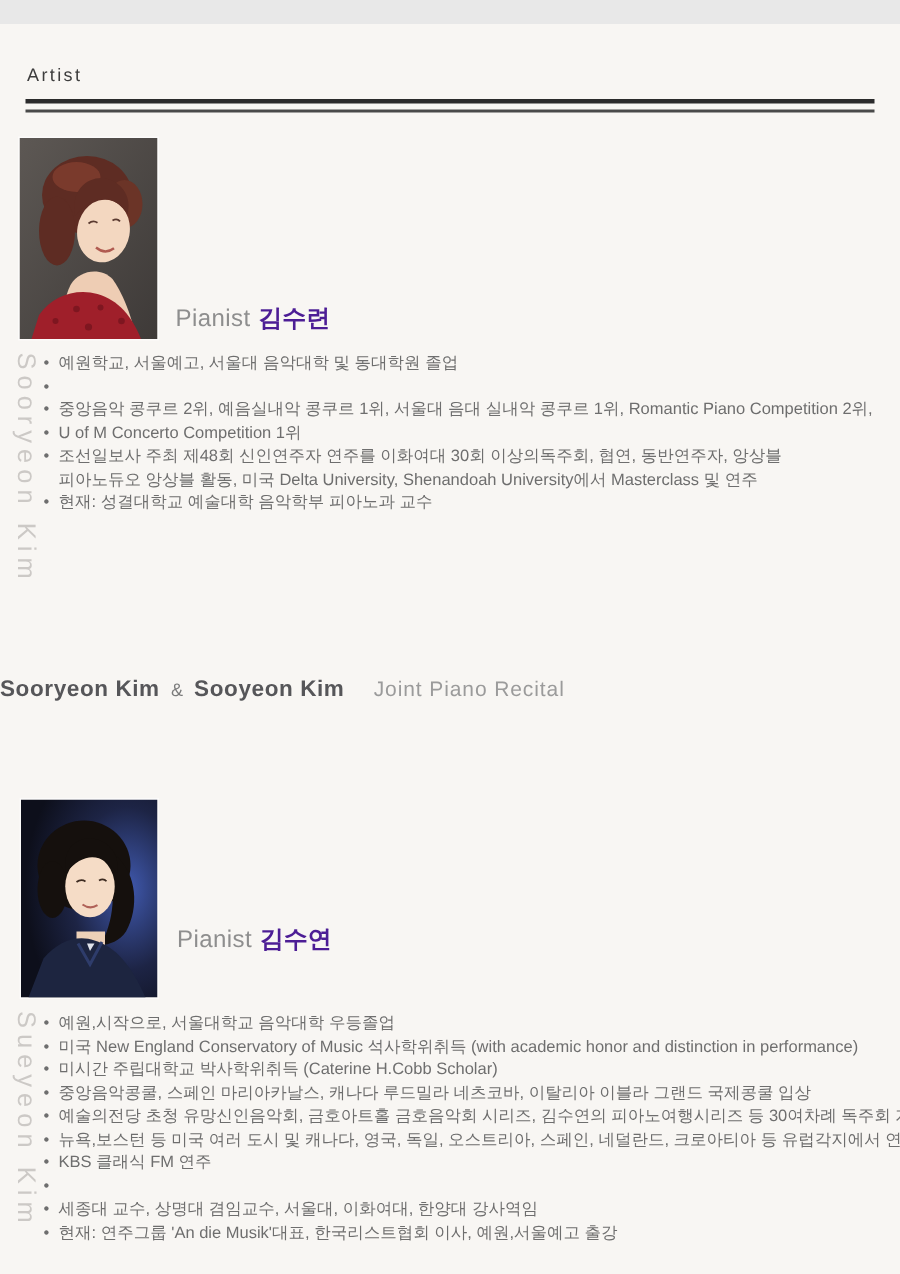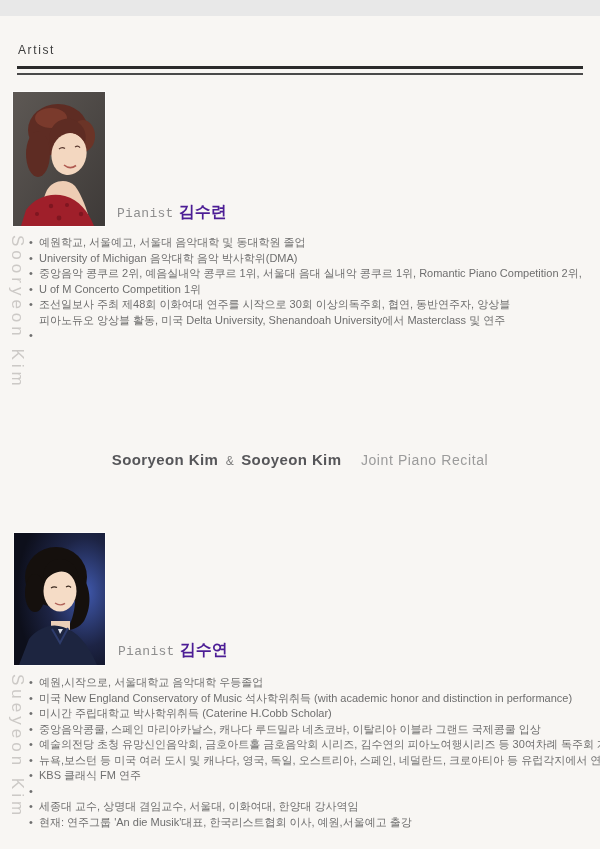--- a/index.html
+++ b/index.html
@@ -14,39 +14,39 @@
   .rule-1{top:50px;height:2.5px;background:#2b2b2b;}
   .rule-2{top:57px;height:1.5px;background:#4a4a4a;}
   
   .photo{position:absolute;box-shadow:0 0 0 1px rgba(255,255,255,.55);}
   .photo-1{left:13px;top:76px;width:92px;height:134px;}
   .photo-2{left:14px;top:517px;width:91px;height:132px;}
   .photo svg{display:block;width:100%;height:100%;}
   
   .pianist-line{position:absolute;white-space:nowrap;}
   .pianist-1{left:117px;top:186px;}
-  .pianist-2{left:118px;top:624px;}
-  .role{font-size:13px;color:#8e8e8e;letter-spacing:.3px;font-family:Liberation Mono, monospace;}
+  .pianist-2{left:118px;top:600px;}
+  .role{font-size:16px;color:#8e8e8e;letter-spacing:.3px;}
   .kname{font-size:16px;color:#4c1d95;font-weight:700;margin-left:5px;}
   
   .bio{position:absolute;left:29px;}
   .bio-1{top:219px;}
   .bio-2{top:659px;}
   .bio-item{display:flex;font-size:11px;line-height:15.5px;color:#6e6e6e;white-space:nowrap;}
   .bullet{flex:0 0 10px;width:10px;color:#6e6e6e;}
   .bio-line{white-space:nowrap;}
   
   .vertical-name{
     position:absolute;transform:rotate(90deg);transform-origin:0 0;
     font-size:17px;letter-spacing:4px;color:#ccc9c6;white-space:nowrap;
   }
   .vn-1{left:27px;top:219px;}
   .vn-2{left:27px;top:658px;}
   
-  .recital-title{position:absolute;top:435px;left:0;width:600px;text-align:center;white-space:nowrap;}
+  .recital-title{position:absolute;top:435px;left:0;width:600px;text-align:left;white-space:nowrap;}
   .rt-bold{font-size:15px;font-weight:700;letter-spacing:.4px;color:#565659;}
   .rt-amp{font-size:12px;color:#7a7a7a;margin:0 3px;}
   .rt-sub{font-size:14px;color:#9b9b9b;margin-left:15px;letter-spacing:.6px;}
 </style>
 </head>
 <body>
 
 <div class="page">
 
   <div class="artist-label">Artist</div>
@@ -97,45 +97,45 @@
 
   <div class="bio bio-1">
       <div class="bio-item">
         <span class="bullet">•</span>
         <div>
           <div class="bio-line">예원학교, 서울예고, 서울대 음악대학 및 동대학원 졸업</div>
         </div>
       </div>
       <div class="bio-item">
         <span class="bullet">•</span>
-        <div>
-          <div class="bio-line">University of Michigan 음악대학 음악 박사학위(DMA)</div>
-        </div>
       </div>
       <div class="bio-item">
         <span class="bullet">•</span>
         <div>
           <div class="bio-line">중앙음악 콩쿠르 2위, 예음실내악 콩쿠르 1위, 서울대 음대 실내악 콩쿠르 1위, Romantic Piano Competition 2위,</div>
         </div>
       </div>
       <div class="bio-item">
         <span class="bullet">•</span>
         <div>
           <div class="bio-line">U of M Concerto Competition 1위</div>
         </div>
       </div>
       <div class="bio-item">
         <span class="bullet">•</span>
         <div>
-          <div class="bio-line">조선일보사 주최 제48회 이화여대 연주를 시작으로 30회 이상의독주회, 협연, 동반연주자, 앙상블</div>
+          <div class="bio-line">조선일보사 주최 제48회 신인연주자 연주를 이화여대 30회 이상의독주회, 협연, 동반연주자, 앙상블</div>
           <div class="bio-line">피아노듀오 앙상블 활동, 미국 Delta University, Shenandoah University에서 Masterclass 및 연주</div>
         </div>
       </div>
       <div class="bio-item">
         <span class="bullet">•</span>
+        <div>
+          <div class="bio-line">현재: 성결대학교 예술대학 음악학부 피아노과 교수</div>
+        </div>
       </div>
     </div>
 
   <div class="recital-title">
     <span class="rt-bold">Sooryeon Kim</span>
     <span class="rt-amp">&amp;</span>
     <span class="rt-bold">Sooyeon Kim</span>
     <span class="rt-sub">Joint Piano Recital</span>
   </div>
 

